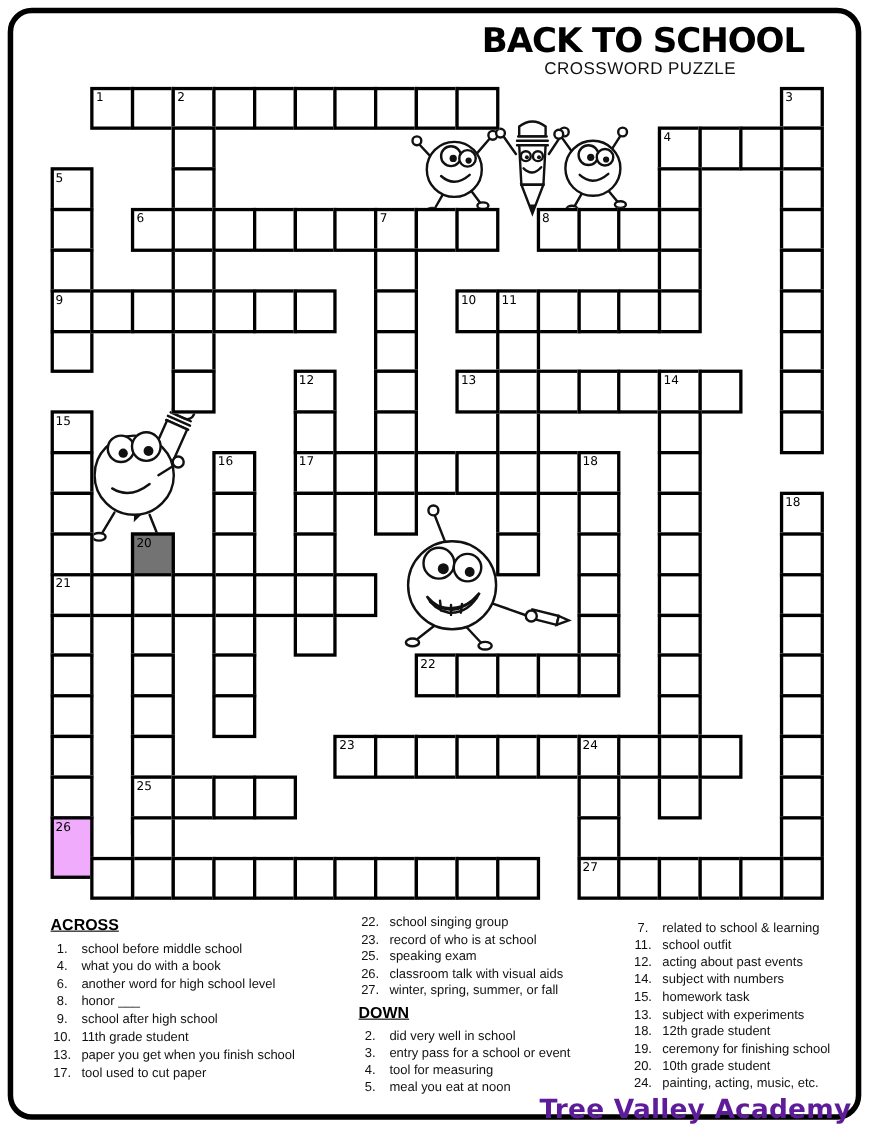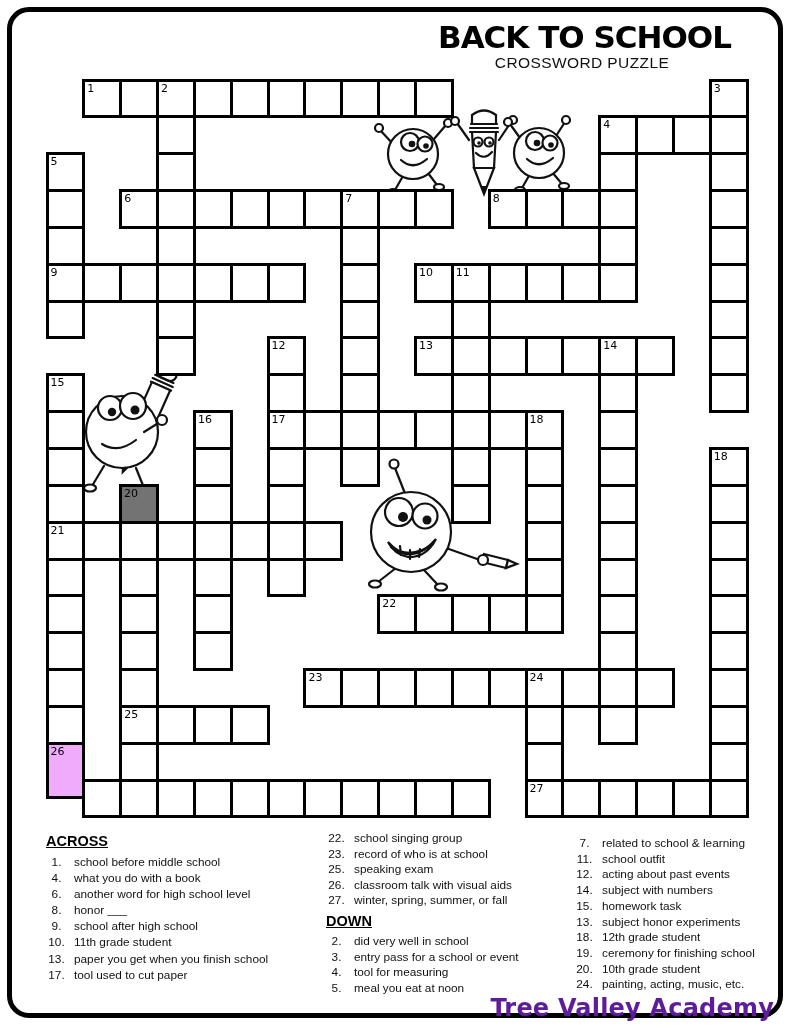--- a/index.html
+++ b/index.html
@@ -491,21 +491,21 @@
     <div class="clue">
       <span class="n">14.</span>
       <span class="t">subject with numbers</span>
     </div>
     <div class="clue">
       <span class="n">15.</span>
       <span class="t">homework task</span>
     </div>
     <div class="clue">
       <span class="n">13.</span>
-      <span class="t">subject honor experiments</span>
+      <span class="t">subject with experiments</span>
     </div>
     <div class="clue">
       <span class="n">18.</span>
       <span class="t">12th grade student</span>
     </div>
     <div class="clue">
       <span class="n">19.</span>
       <span class="t">ceremony for finishing school</span>
     </div>
     <div class="clue">

